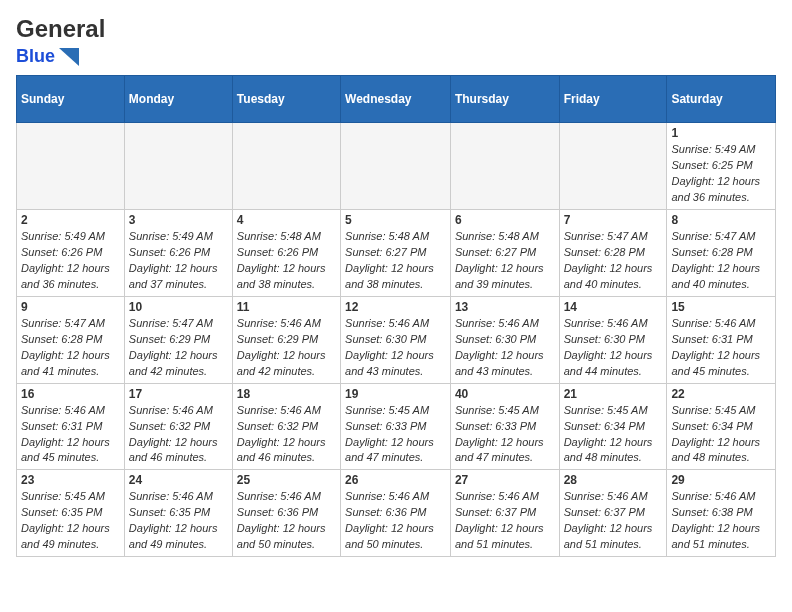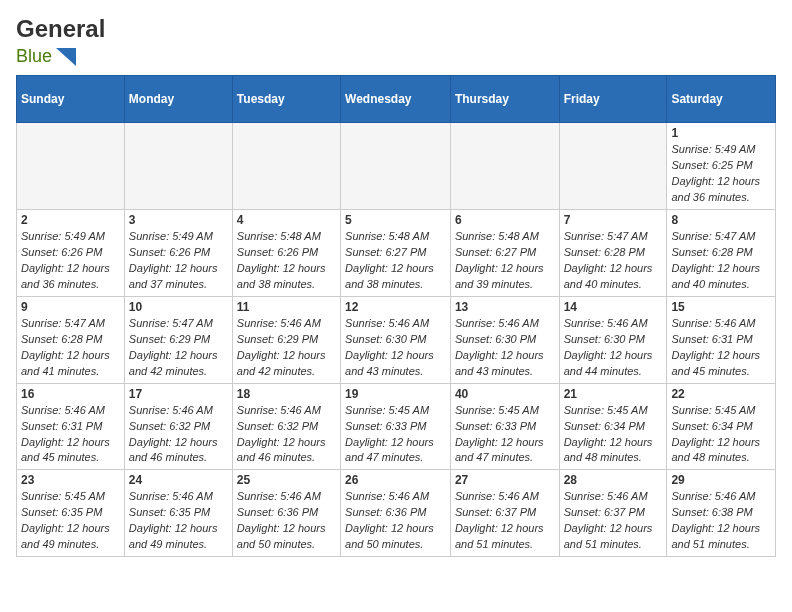--- a/index.html
+++ b/index.html
@@ -74,21 +74,21 @@
       font-style: italic;
     }
   </style>
 </head>
 <body>
 
 <div class="header">
   <div class="logo" style="flex-direction: column; align-items: flex-start;">
       <div style="font-size: 24px; font-weight: bold; color: rgb(51, 51, 51); line-height: 1.1;"><span style="color: rgb(51, 51, 51);">General</span></div>
       <div style="display: flex; align-items: center; gap: 4px;">
-        <span style="color: #4d7c0f; font-weight: normal; font-size: 18px;">Blue</span>
+        <span style="color: #1d4ed8; font-weight: bold; font-size: 18px;">Blue</span>
         <svg width="20" height="18" viewBox="0 0 20 18">
           <polygon points="0,0 20,0 20,18" fill="#2a6db5"></polygon>
         </svg>
       </div>
     </div>
   <div class="title-block">
     <div class="month-title"></div>
     <div class="subtitle"></div>
   </div>
 </div>

